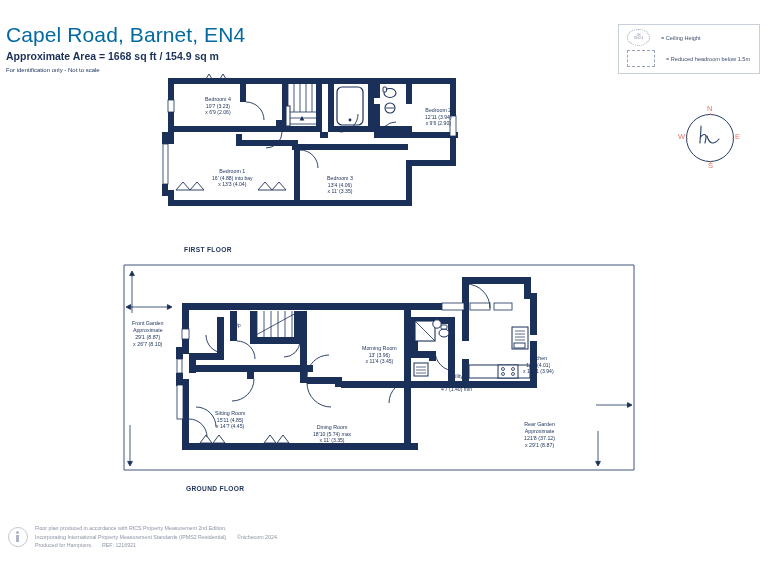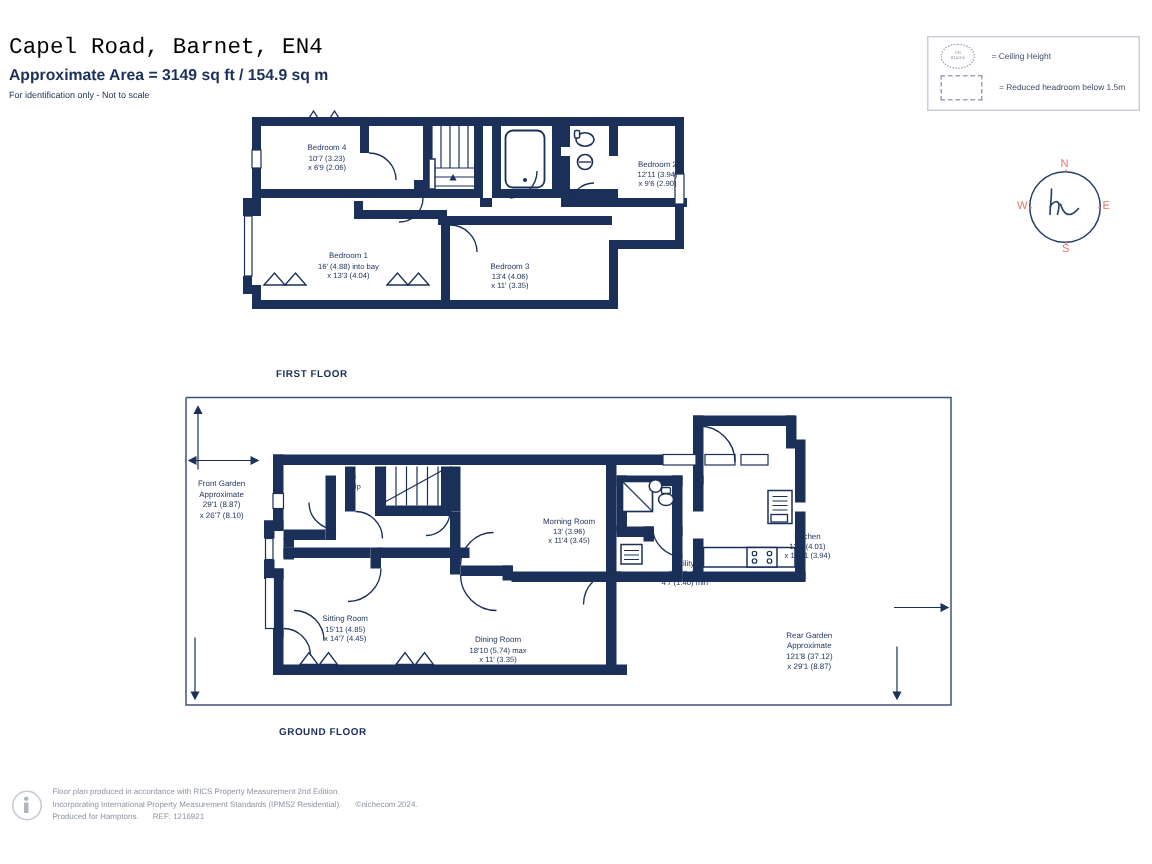--- a/index.html
+++ b/index.html
@@ -2,21 +2,21 @@
 <html><head>
 <meta charset="utf-8">
 <style>
   html,body{margin:0;padding:0;background:#ffffff;}
   body{width:768px;height:576px;position:relative;overflow:hidden;
        font-family:"Liberation Sans","DejaVu Sans",sans-serif;color:#1b3059;}
   .abs{position:absolute;}
 
   
   #header{left:6px;top:24px;width:420px;}
-  #title{font-size:15px;color:#000000;letter-spacing:.1px;line-height:1;font-family:Liberation Mono, monospace;}
+  #title{font-size:21px;color:#0369a1;letter-spacing:.1px;line-height:1;}
   #area{font-size:10.5px;color:#1b3059;margin-top:6px;line-height:1;font-weight:600;}
   #ident{font-size:6px;color:#1b3059;margin-top:5px;line-height:1;}
 
   
   #legend{left:618px;top:24px;width:140px;height:48px;border:1px solid #c9cfdb;}
   #legend .row{position:absolute;display:flex;align-items:center;}
   #legend .r1{left:8px;top:4px;}
   #legend .r2{left:8px;top:25px;}
   .ch-circle{width:21px;height:15px;border:1px dotted #9aa4b8;border-radius:50%;
              display:flex;flex-direction:column;align-items:center;justify-content:center;}
@@ -66,21 +66,21 @@
   #rics .body{position:absolute;left:7.4px;top:7.2px;width:2.8px;height:7px;background:#aeb6c4;}
   #foot-text{margin-left:7px;font-size:5.3px;line-height:1.65;color:#8b93a3;}
   #foot-text .ln{white-space:nowrap;}
   .copy{color:#8b93a3;}
 </style>
 </head>
 <body>
 
 <div class="abs" id="header">
   <div id="title">Capel Road, Barnet, EN4</div>
-  <div id="area">Approximate Area = 3149 sq ft / 154.9 sq m</div>
+  <div id="area">Approximate Area = 1668 sq ft / 154.9 sq m</div>
   <div id="ident">For identification only - Not to scale</div>
 </div>
 
 <div class="abs" id="legend">
   <div class="row r1">
     <div class="ch-circle">
       <span>CH</span>
       <span>8'10/2.6</span>
     </div>
     <div class="lg-text">= Ceiling Height</div>

